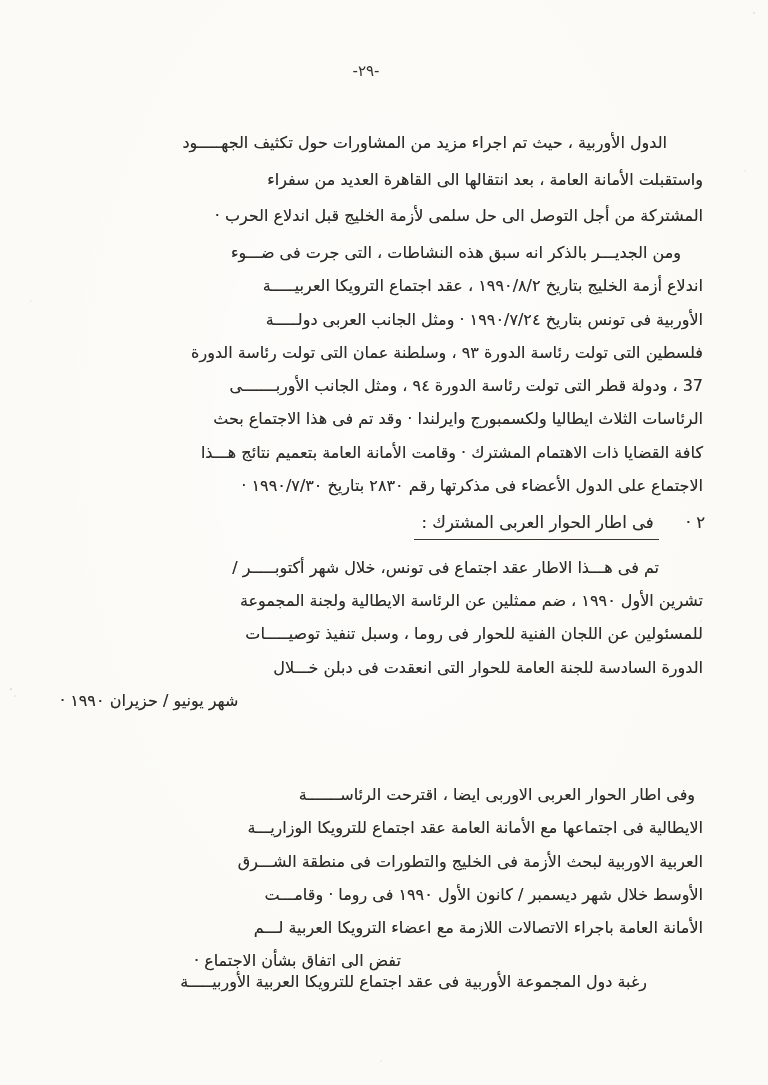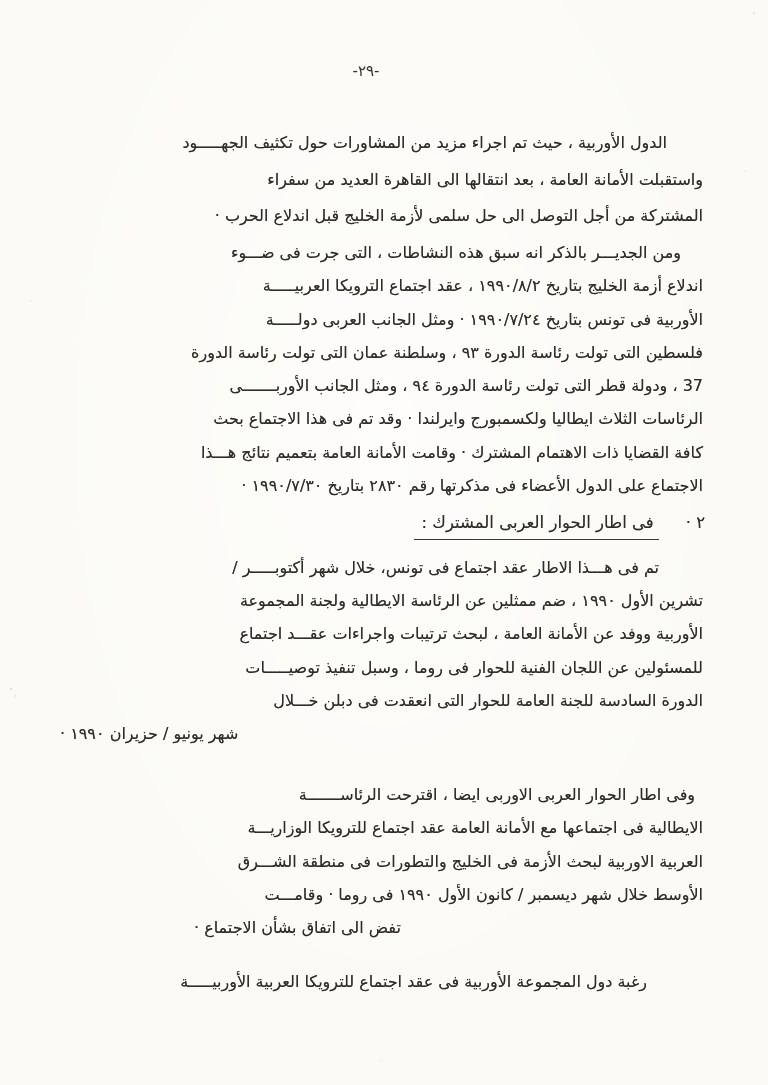--- a/index.html
+++ b/index.html
@@ -114,31 +114,31 @@
   </div>
 
   <div class="section-heading">
     <span class="section-number">٢ ·</span>
     <span class="section-title">فى اطار الحوار العربى المشترك :</span>
   </div>
 
   <div class="para" id="p3">
     <div class="line">تم فى هـــذا الاطار عقد اجتماع فى تونس، خلال شهر أكتوبـــــر /</div>
     <div class="line">تشرين الأول ١٩٩٠ ، ضم ممثلين عن الرئاسة الايطالية ولجنة المجموعة</div>
-    <div class="line">الأوربية ووفد عن الأمانة العامة ، لبحث ترتيبات واجراءات عقـــد اجتماع</div>
     <div class="line">للمسئولين عن اللجان الفنية للحوار فى روما ، وسبل تنفيذ توصيـــــات</div>
     <div class="line">الدورة السادسة للجنة العامة للحوار التى انعقدت فى دبلن خـــلال</div>
     <div class="line tail-left">شهر يونيو / حزيران ١٩٩٠ ·</div>
   </div>
 
   <div class="para" id="p4">
     <div class="line">وفى اطار الحوار العربى الاوربى ايضا ، اقترحت الرئاســـــــة</div>
     <div class="line">الايطالية فى اجتماعها مع الأمانة العامة عقد اجتماع للترويكا الوزاريـــة</div>
     <div class="line">العربية الاوربية لبحث الأزمة فى الخليج والتطورات فى منطقة الشـــرق</div>
     <div class="line">الأوسط خلال شهر ديسمبر / كانون الأول ١٩٩٠ فى روما · وقامـــت</div>
+    <div class="line">الأمانة العامة باجراء الاتصالات اللازمة مع اعضاء الترويكا العربية لـــم</div>
     <div class="line tail-center">تفض الى اتفاق بشأن الاجتماع ·</div>
   </div>
 
   <div class="para" id="p5">
     <div class="line">رغبة دول المجموعة الأوربية فى عقد اجتماع للترويكا العربية الأوربيـــــة</div>
   </div>
 
 </div>
 
 </body></html>

